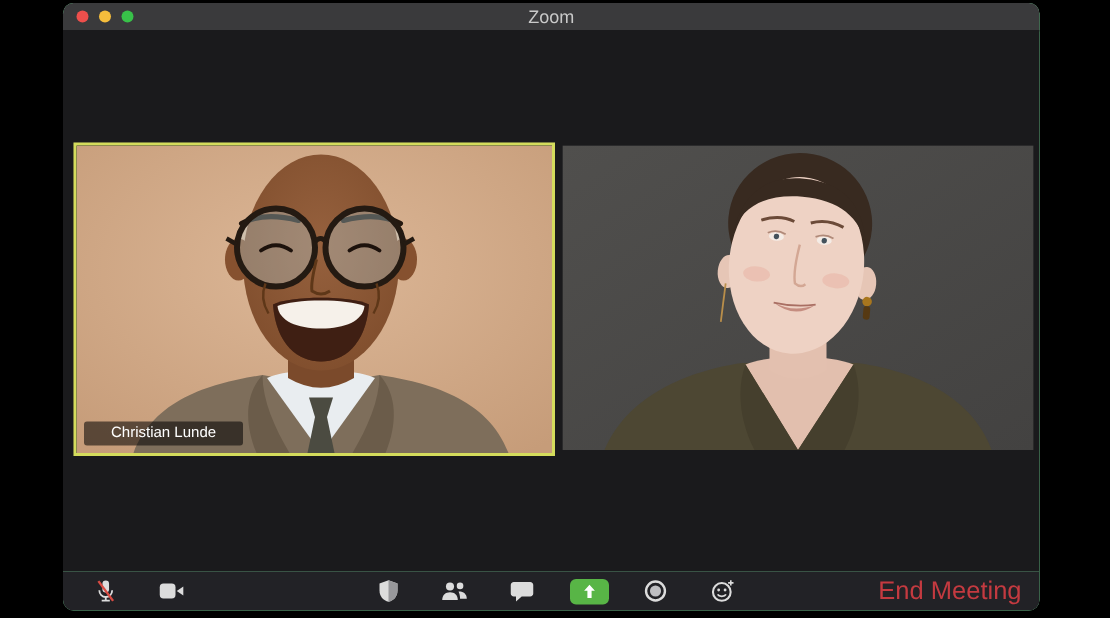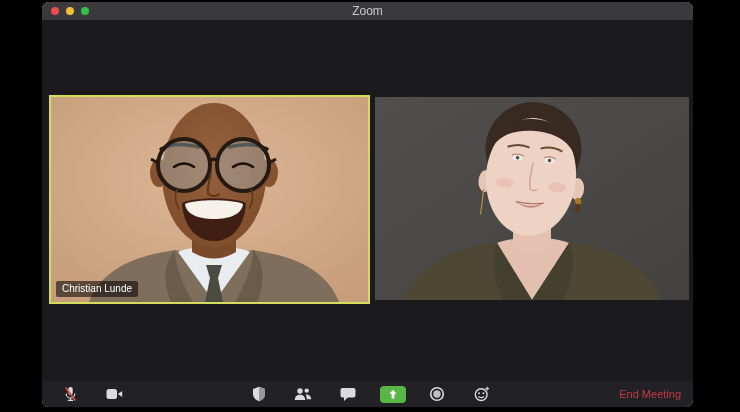--- a/index.html
+++ b/index.html
@@ -32,21 +32,21 @@
 
   
   .stage { position:absolute; top:18px; left:0; right:0; bottom:26px; background:#1a1a1c; }
   .tile { position:absolute; overflow:hidden; background:#333; }
   .tile svg.portrait { display:block; width:100%; height:100%; }
   .tile-left  { left:7px;  top:75px; width:317px; height:205px; border:2px solid #d4dc5c; }
   .tile-right { left:333px; top:77px; width:314px; height:203px; }
   .nametag {
     position:absolute; left:5px; bottom:5px;
     background:rgba(0,0,0,0.55); color:#fff;
-    font-size:10px; line-height:14px; padding:1px 6px; border-radius:2px;
+    font-size:10px; line-height:14px; padding:1px 18px; border-radius:2px;
     white-space:nowrap;
   }
 
   
   .toolbar { position:absolute; left:0; right:0; bottom:0; height:26px; background:#222226; }
   .tbtn {
     position:absolute; top:0; width:30px; height:26px;
     display:flex; align-items:center; justify-content:center;
     background:none; border:none; padding:0; cursor:pointer;
   }
@@ -58,21 +58,21 @@
   .b-share  { left:336px; }
   .b-record { left:380px; }
   .b-react  { left:425px; }
   .share-pill {
     width:26px; height:17px; background:#58b546; border-radius:4px;
     display:flex; align-items:center; justify-content:center;
   }
   .end-btn {
     position:absolute; right:12px; top:0; height:26px; line-height:26px;
     background:none; border:none; padding:0; cursor:pointer;
-    color:#c43a40; font-size:11px; font-family:inherit;
+    color:#c43a40; font-size:17px; font-family:inherit;
   }
 </style>
 </head>
 <body>
 
 <div class="screen">
   <div class="window">
 
     <div class="titlebar">
       <div class="lights">

